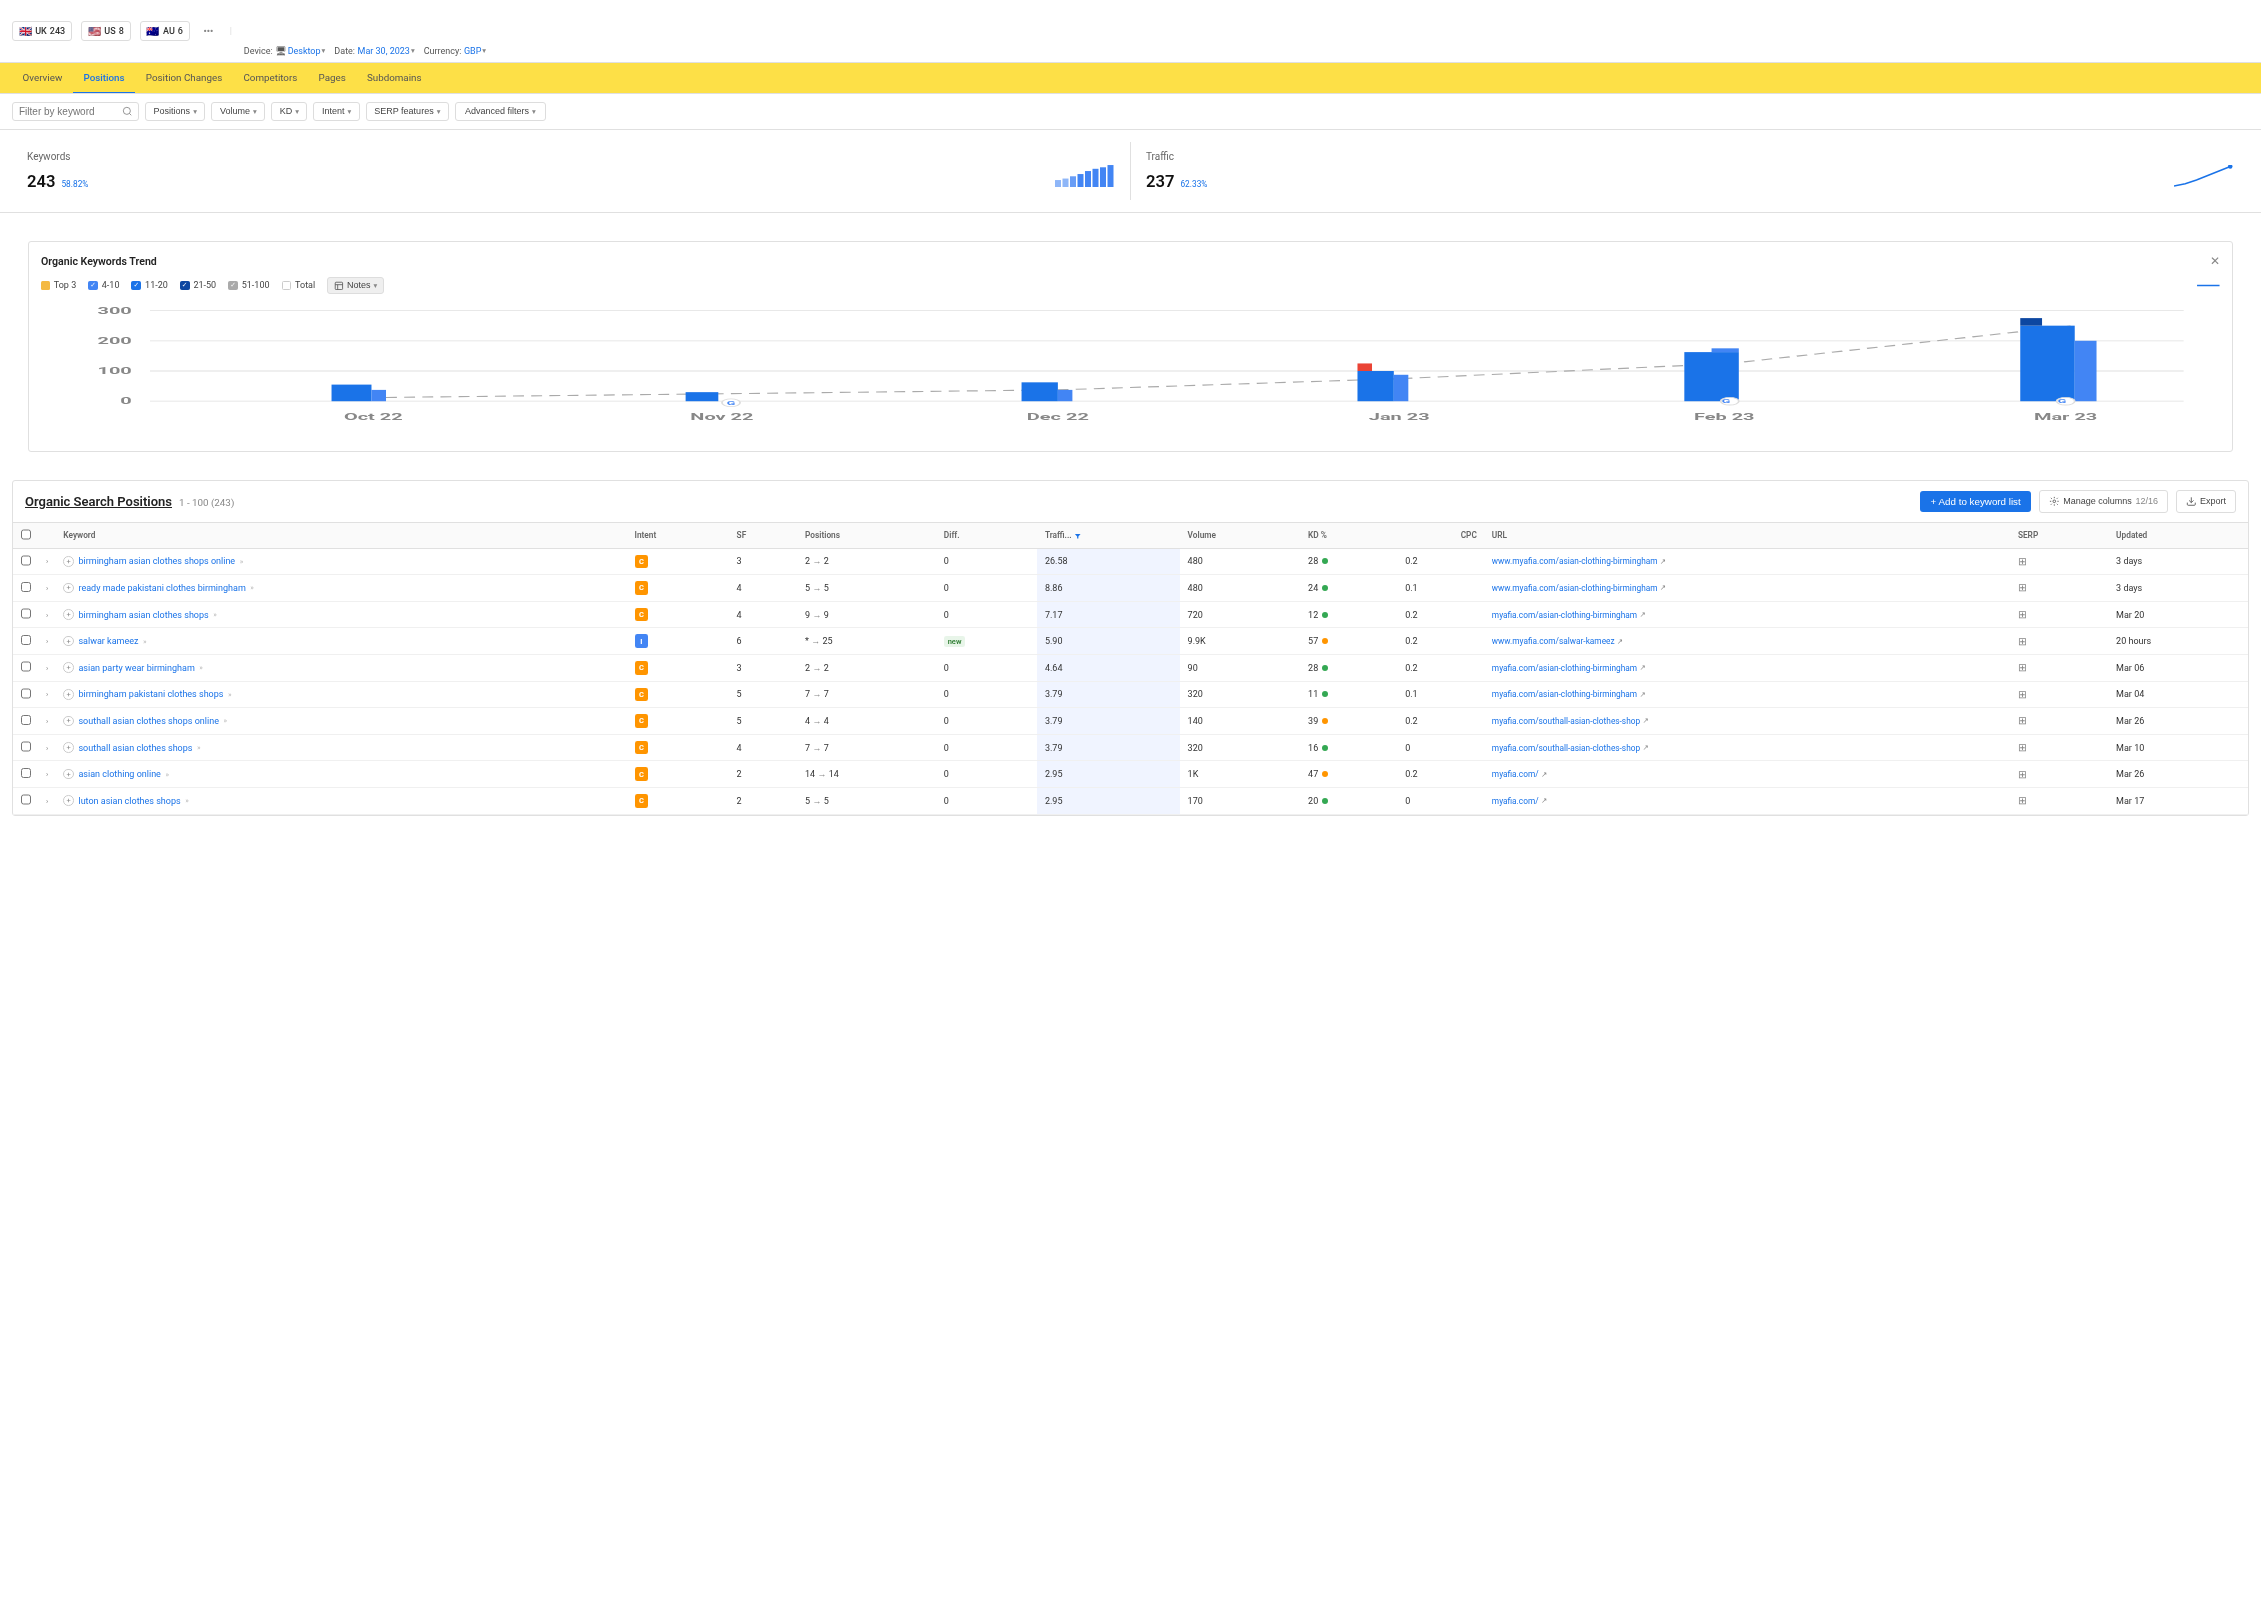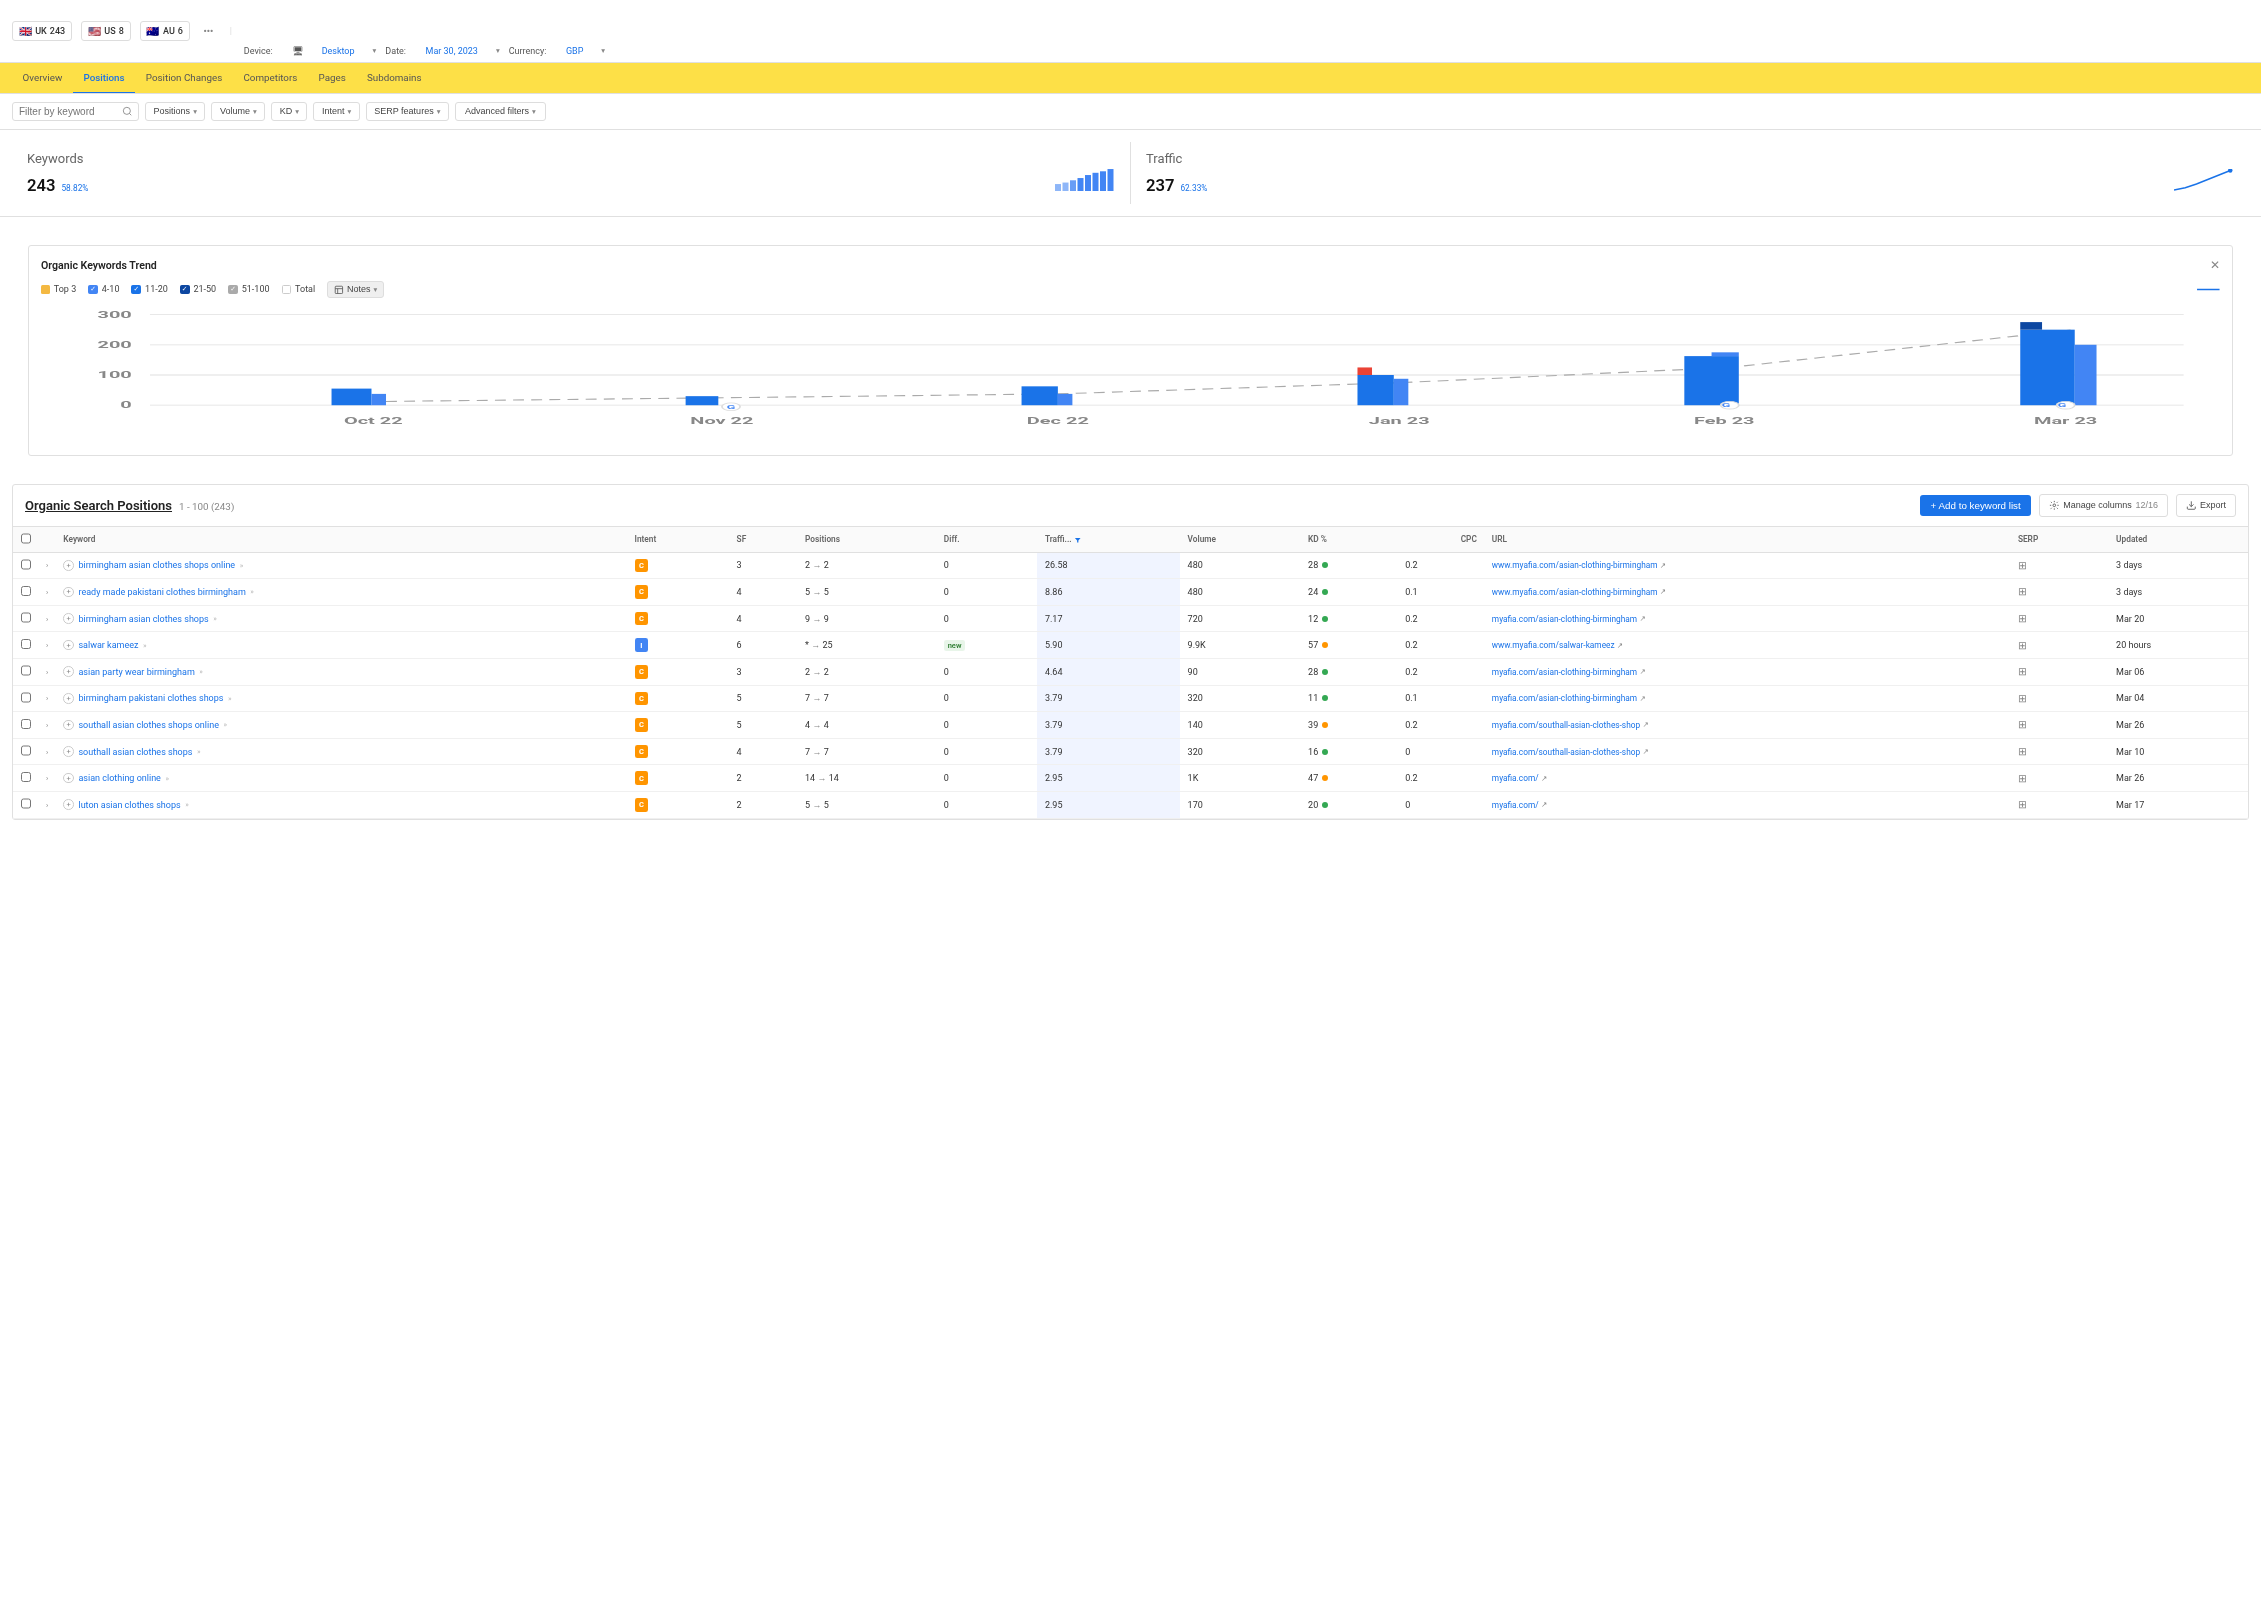--- a/index.html
+++ b/index.html
@@ -4,40 +4,40 @@
   <style>
     * { box-sizing: border-box; margin: 0; padding: 0; }
     body { font-family: -apple-system, BlinkMacSystemFont, 'Segoe UI', Roboto, sans-serif; font-size: 9.8px; color: #333; background: #f5f5f5; }
     .page { background: #fff; min-height: 100vh; }
 
     
     .top-bar { display: flex; align-items: center; gap: 9px; padding: 6px 12px; background: #fff; border-bottom: 0.8px solid #e0e0e0; font-size: 9px; }
     .country-badge { display: flex; align-items: center; gap: 3px; padding: 2.3px 6px; border: 0.8px solid #ddd; border-radius: 3px; font-size: 9px; font-weight: 500; }
     .country-badge .flag { font-size: 10.6px; }
     .dots-btn { color: #888; font-weight: bold; cursor: pointer; padding: 1.5px 4.5px; }
-    .top-bar-item { display: flex; align-items: flex-start; gap: 18px; color: #555; margin-top: 40px; }
+    .top-bar-item { display: flex; align-items: flex-start; gap: 1px; color: #555; margin-top: 40px; }
     .dropdown-arrow { font-size: 7.5px; color: #888; }
 
     
     .nav-tabs { display: flex; align-items: center; gap: 0; padding: 0 12px; border-bottom: 0.8px solid #e0e0e0; background: #fde047; }
     .nav-tab { padding: 9px 10.6px; font-size: 9.8px; color: #555; cursor: pointer; border-bottom: 1.5px solid transparent; text-decoration: none; }
     .nav-tab.active { color: #1a73e8; border-bottom: 1.5px solid #1a73e8; font-weight: 500; }
 
     
     .filter-bar { display: flex; align-items: center; gap: 6px; padding: 7.5px 12px; background: #fff; border-bottom: 0.8px solid #e0e0e0; }
     .filter-input-wrap { display: flex; align-items: center; border: 0.8px solid #ddd; border-radius: 3px; padding: 3px 6px; gap: 4.5px; background: #fff; }
     .filter-input-wrap input { border: none; outline: none; font-size: 10px; color: #555; width: 98px; }
     .filter-btn { display: flex; align-items: center; gap: 3px; padding: 3.8px 7.5px; border: 0.8px solid #ddd; border-radius: 3px; background: #fff; cursor: pointer; font-size: 9px; color: #444; }
     .advanced-filter-btn { display: flex; align-items: center; gap: 3px; padding: 3.8px 9px; border: 0.8px solid #ddd; border-radius: 3px; background: #fff; cursor: pointer; font-size: 9px; color: #444; }
 
     
     .stats-row { display: flex; gap: 0; padding: 12px; background: #fff; border-bottom: 0.8px solid #e0e0e0; }
     .stat-card { flex: 1; padding: 9px 15px; border-right: 0.8px solid #e0e0e0; }
     .stat-card:last-child { border-right: none; }
-    .stat-label { font-size: 13px; color: #666; margin-bottom: 3px; }
+    .stat-label { font-size: 10px; color: #666; margin-bottom: 3px; }
     .stat-value { font-size: 16.6px; font-weight: 600; color: #111; display: flex; align-items: baseline; gap: 6px; }
     .stat-change { font-size: 8.3px; color: #1a73e8; font-weight: 400; }
 
     
     .trend-section { background: #fff; margin: 28px; border: 0.8px solid #e0e0e0; border-radius: 3px; padding: 12px; }
     .trend-header { display: flex; align-items: center; justify-content: space-between; margin-bottom: 9px; }
     .trend-title { font-size: 10.6px; font-weight: 600; color: #222; }
     .trend-close { cursor: pointer; color: #888; font-size: 12px; }
     .trend-legend { display: flex; align-items: center; gap: 12px; margin-bottom: 9px; flex-wrap: wrap; }
     .legend-item { display: flex; align-items: center; gap: 3.8px; font-size: 9px; color: #444; }

